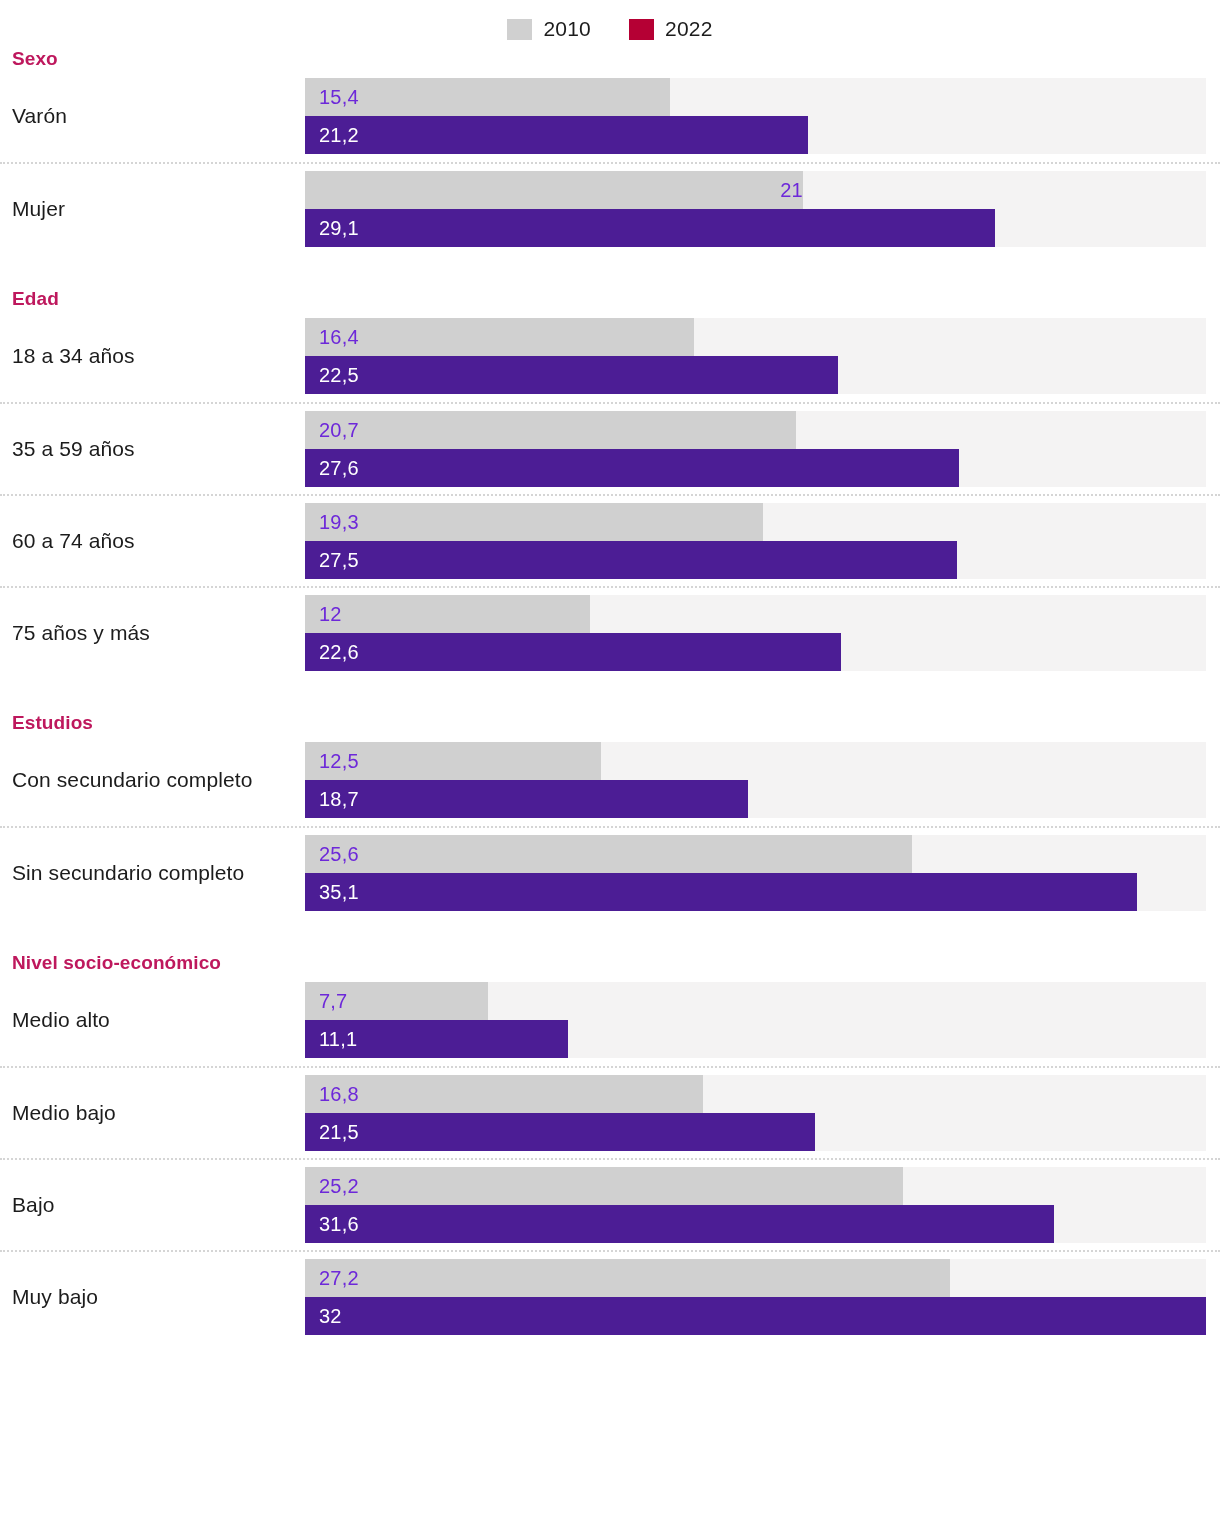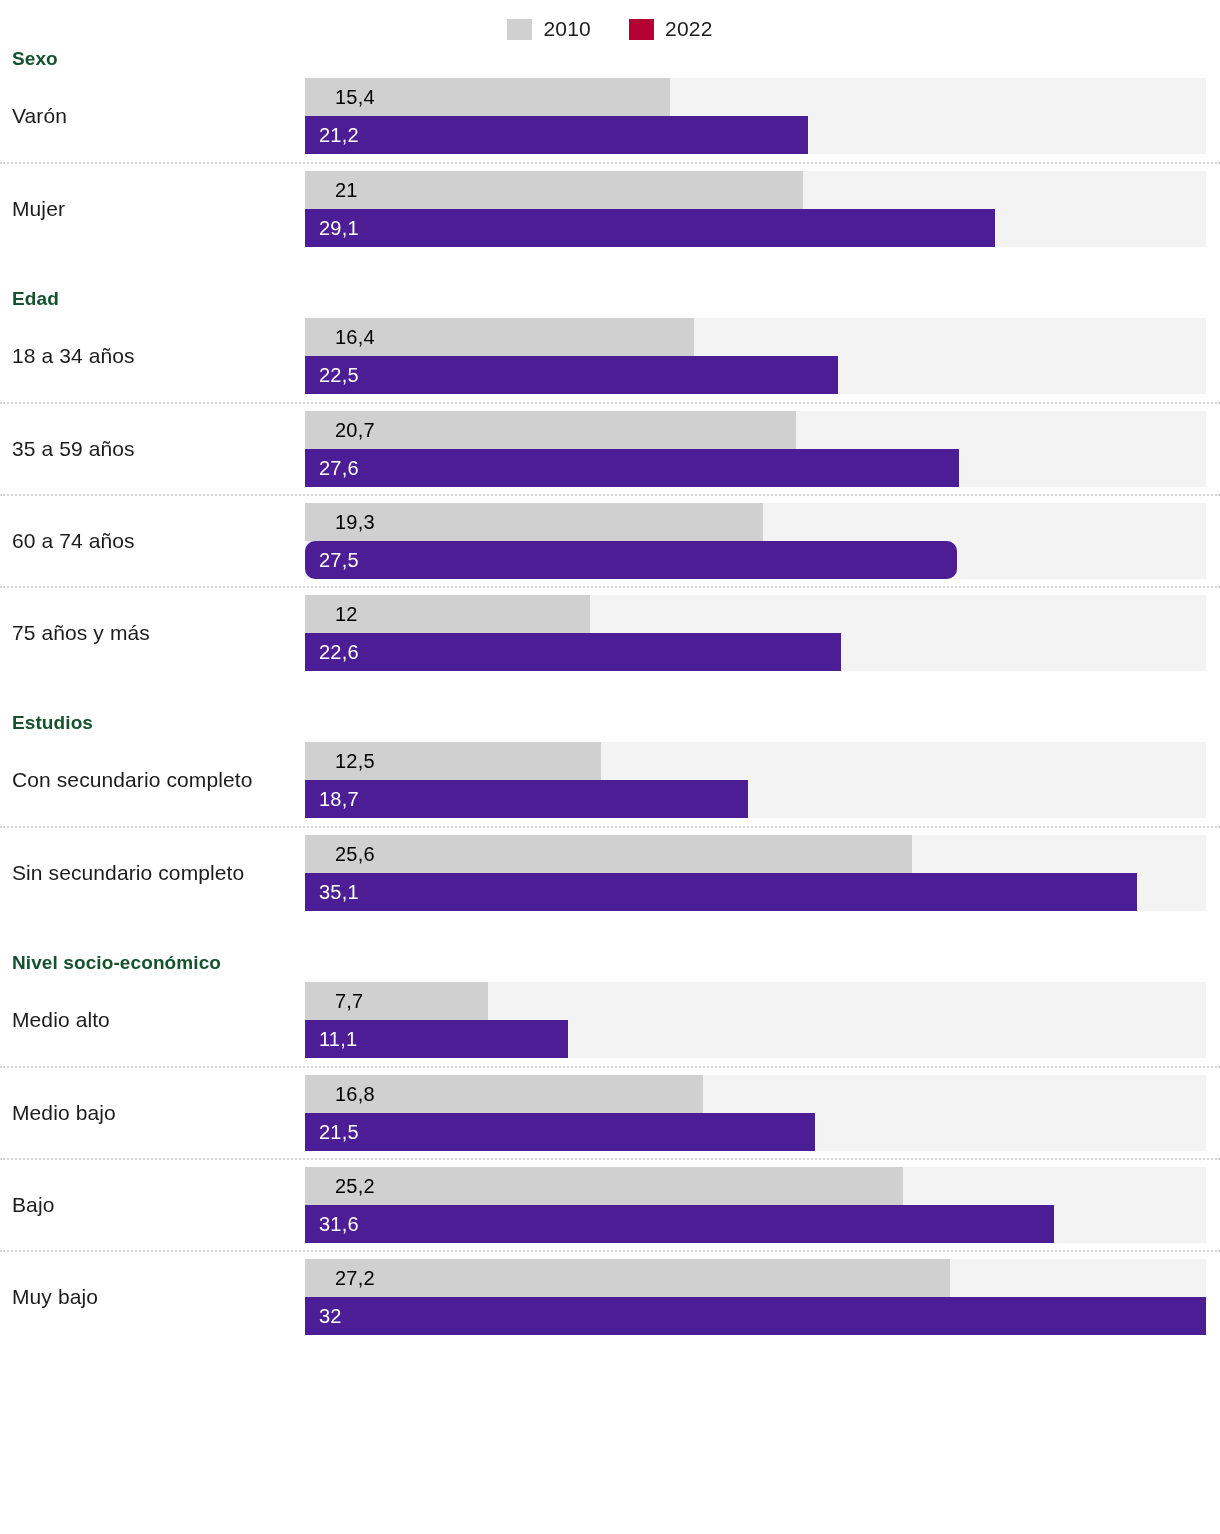--- a/index.html
+++ b/index.html
@@ -43,21 +43,21 @@
     font-size: 21px;
     color: #1c1c1c;
     letter-spacing: .2px;
   }
 
   
   .group { position: relative; }
   .group-title {
     font-size: 19px;
     font-weight: bold;
-    color: #14532d;
+    color: #be185d;
     padding-left: 12px;
     letter-spacing: .1px;
   }
 
   
   .row {
     position: relative;
     display: flex;
     align-items: center;
     height: 92px;
@@ -98,21 +98,21 @@
   }
   .bar.b-2010 { top: 0;  background: #d0d0d0; }
   .bar.b-2022 { top: 38px; background: #4c1d95; }
 
   .bar-value {
     font-size: 20px;
     padding-left: 14px;
     white-space: nowrap;
     letter-spacing: .2px;
   }
-  .bar.b-2010 .bar-value { color: #000000; margin-left: 16px; }
+  .bar.b-2010 .bar-value { color: #6d28d9; }
   .bar.b-2022 .bar-value { color: #ffffff; }
 
   .spacer { height: 34px; }
 </style>
 </head>
 <body>
 
 <div id="chart-root">
 
   <div class="legend">
@@ -141,21 +141,21 @@
               <div class="bar b-2022" style="width: 55.7895%;">
                 <span class="bar-value">21,2</span>
               </div>
             </div>
           </div>
           <div class="row">
             <div class="row-label">Mujer</div>
             <div class="bars">
               <div class="track t-top"></div>
               <div class="track t-bot"></div>
-              <div class="bar b-2010" style="width: 55.2632%;">
+              <div class="bar b-2010" style="width: 55.2632%; justify-content: flex-end;">
                 <span class="bar-value">21</span>
               </div>
               <div class="bar b-2022" style="width: 76.5789%;">
                 <span class="bar-value">29,1</span>
               </div>
             </div>
           </div>
         </div>
       </div>
       <div class="spacer"></div>
@@ -189,21 +189,21 @@
             </div>
           </div>
           <div class="row">
             <div class="row-label">60 a 74 años</div>
             <div class="bars">
               <div class="track t-top"></div>
               <div class="track t-bot"></div>
               <div class="bar b-2010" style="width: 50.7895%;">
                 <span class="bar-value">19,3</span>
               </div>
-              <div class="bar b-2022" style="width: 72.3684%; border-radius: 10px;">
+              <div class="bar b-2022" style="width: 72.3684%;">
                 <span class="bar-value">27,5</span>
               </div>
             </div>
           </div>
           <div class="row">
             <div class="row-label">75 años y más</div>
             <div class="bars">
               <div class="track t-top"></div>
               <div class="track t-bot"></div>
               <div class="bar b-2010" style="width: 31.5789%;">

